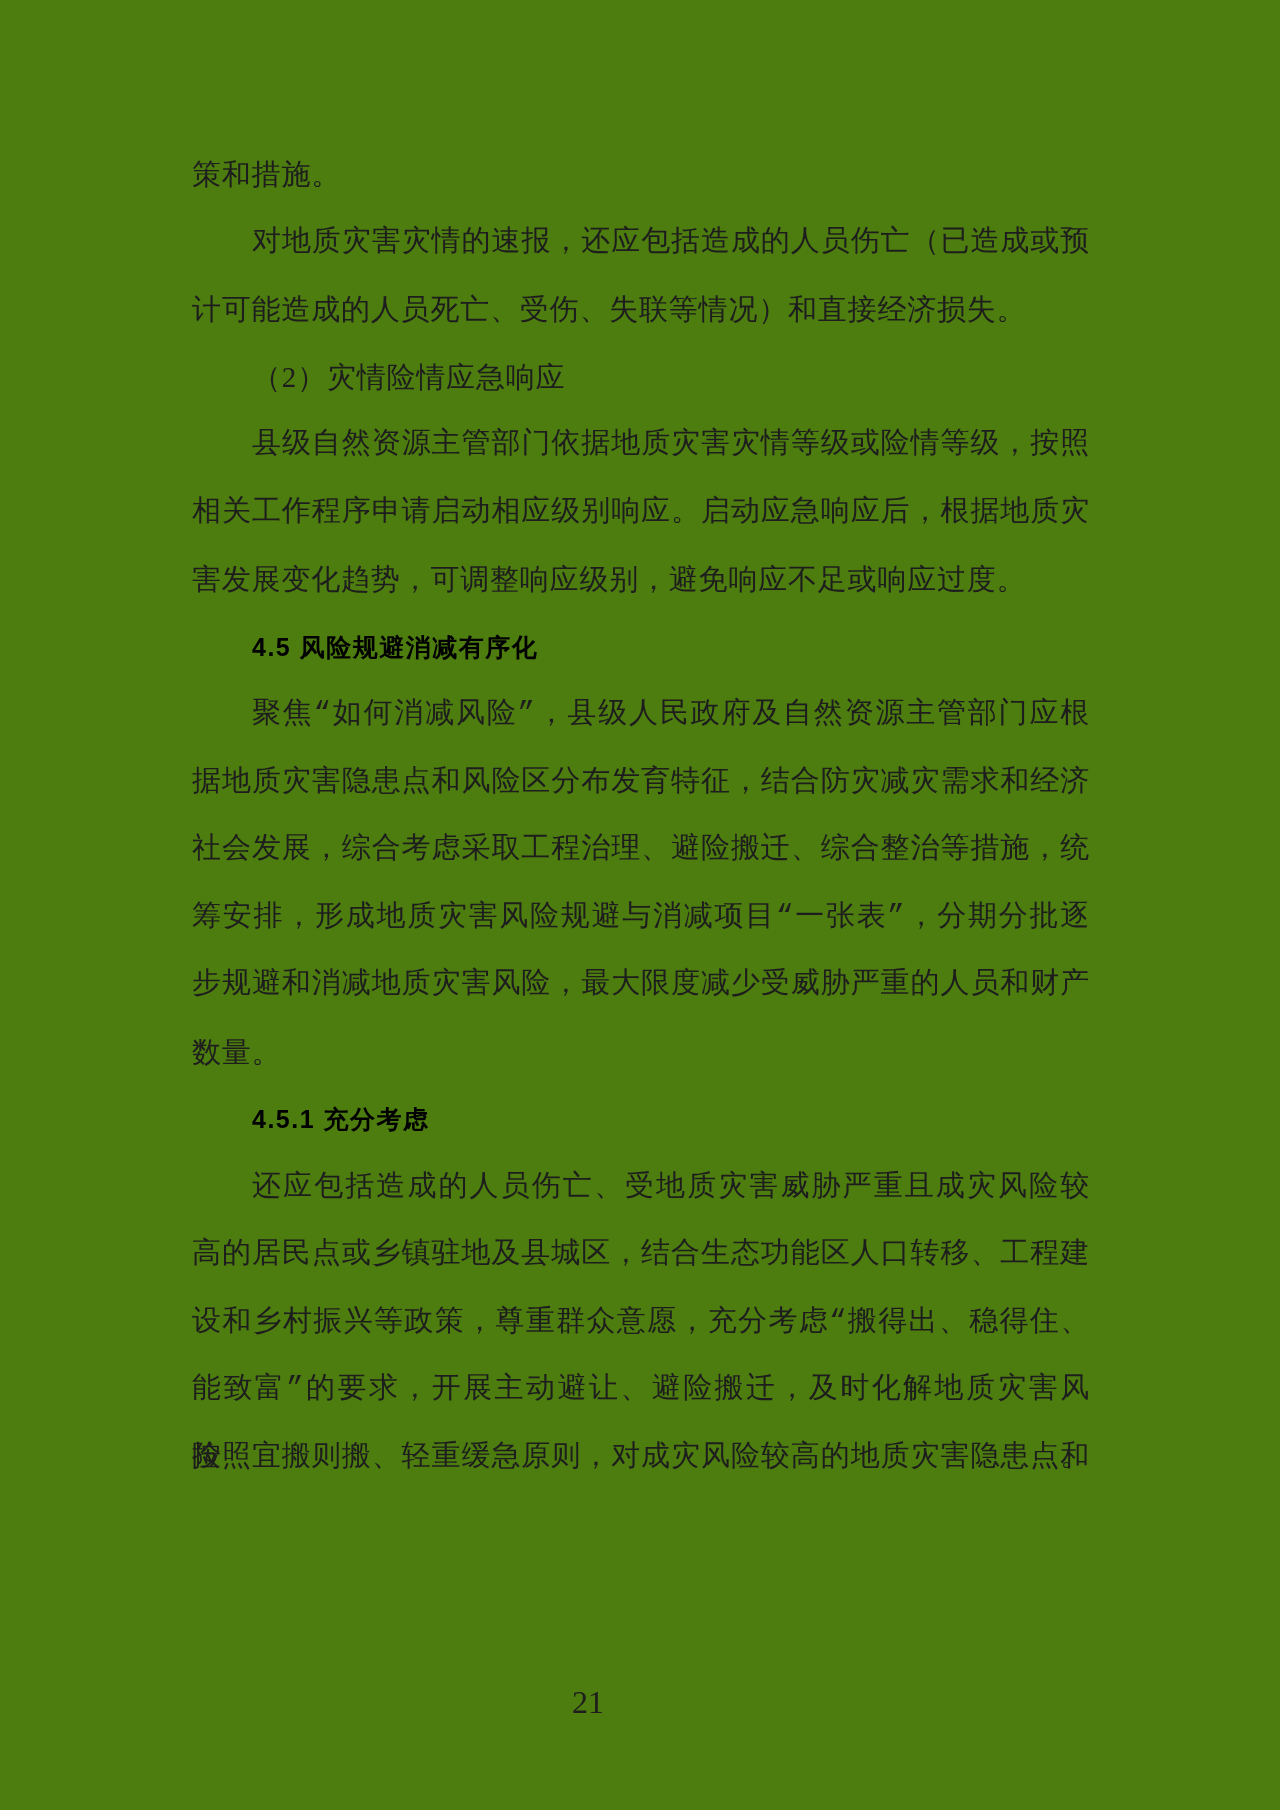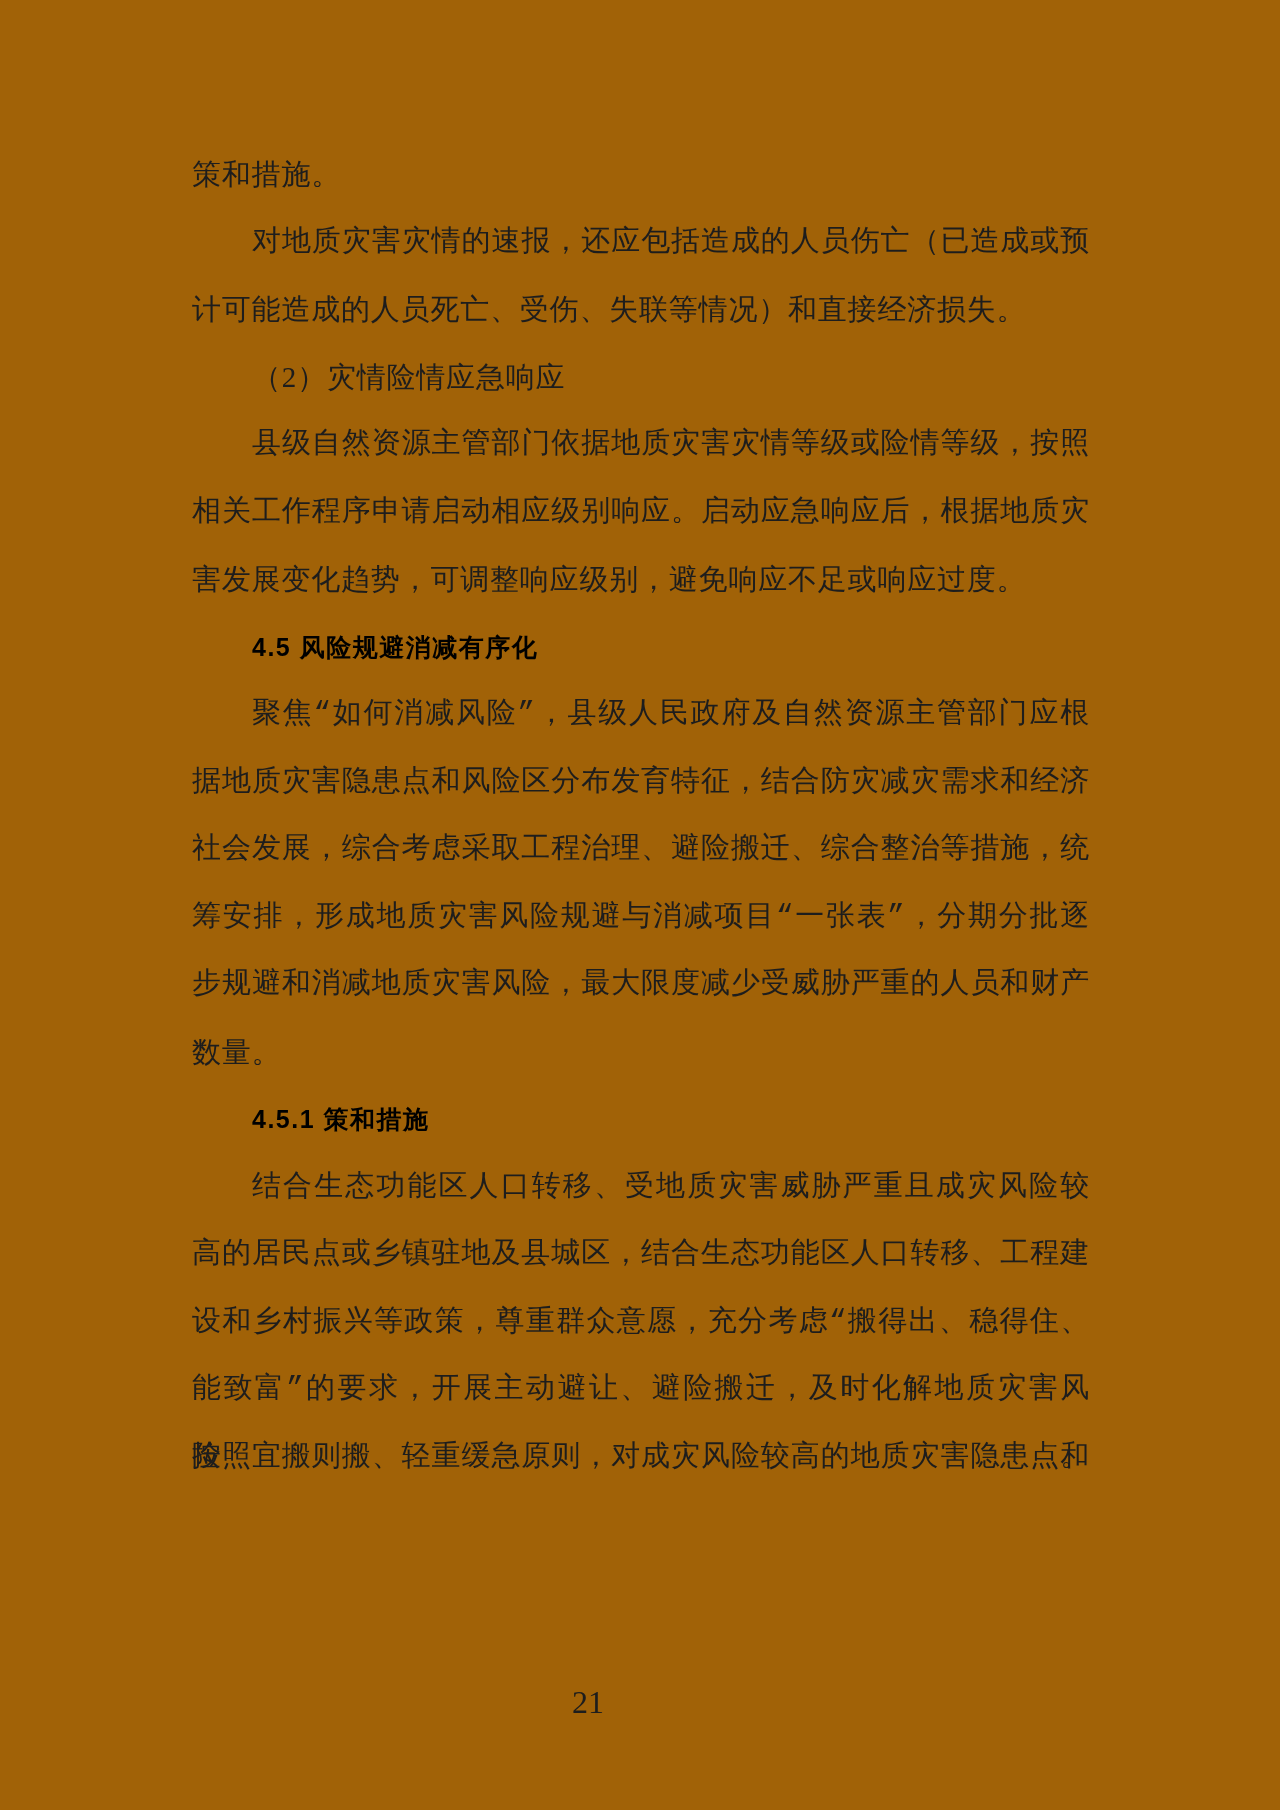--- a/index.html
+++ b/index.html
@@ -7,21 +7,21 @@
     width: 1280px;
     height: 1810px;
     background: #ffffff;
     position: relative;
     overflow: hidden;
     font-family: "Liberation Serif", "DejaVu Serif", serif;
   }
   .doc-page {
     position: absolute;
     inset: 0;
-    background: #a16207;
+    background: #4d7c0f;
   }
   .text-block {
     position: absolute;
     left: 192px;
     top: 141px;
     width: 898px;
   }
   .line {
     height: 67.5px;
     line-height: 67.5px;
@@ -87,25 +87,25 @@
     <div class="para">
       <div class="line indent j">聚焦“如何消减风险”，县级人民政府及自然资源主管部门应根</div>
       <div class="line j">据地质灾害隐患点和风险区分布发育特征，结合防灾减灾需求和经济</div>
       <div class="line j">社会发展，综合考虑采取工程治理、避险搬迁、综合整治等措施，统</div>
       <div class="line j">筹安排，形成地质灾害风险规避与消减项目“一张表”，分期分批逐</div>
       <div class="line j">步规避和消减地质灾害风险，最大限度减少受威胁严重的人员和财产</div>
       <div class="line">数量。</div>
     </div>
 
     <div class="para">
-      <div class="line indent heading">4.5.1 策和措施</div>
+      <div class="line indent heading">4.5.1 充分考虑</div>
     </div>
 
     <div class="para">
-      <div class="line indent j">结合生态功能区人口转移、受地质灾害威胁严重且成灾风险较</div>
+      <div class="line indent j">还应包括造成的人员伤亡、受地质灾害威胁严重且成灾风险较</div>
       <div class="line j">高的居民点或乡镇驻地及县城区，结合生态功能区人口转移、工程建</div>
       <div class="line j">设和乡村振兴等政策，尊重群众意愿，充分考虑“搬得出、稳得住、</div>
       <div class="line j">能致富”的要求，开展主动避让、避险搬迁，及时化解地质灾害风险。</div>
       <div class="line j">按照宜搬则搬、轻重缓急原则，对成灾风险较高的地质灾害隐患点和</div>
     </div>
 
   </div>
 
   <div class="page-number">21</div>
 </div>

